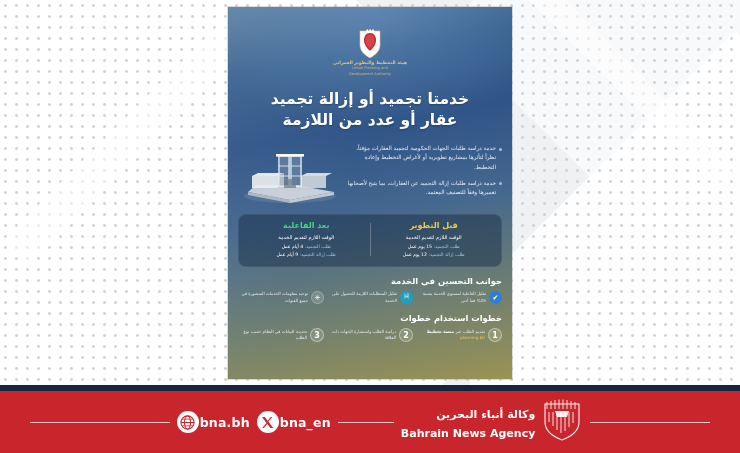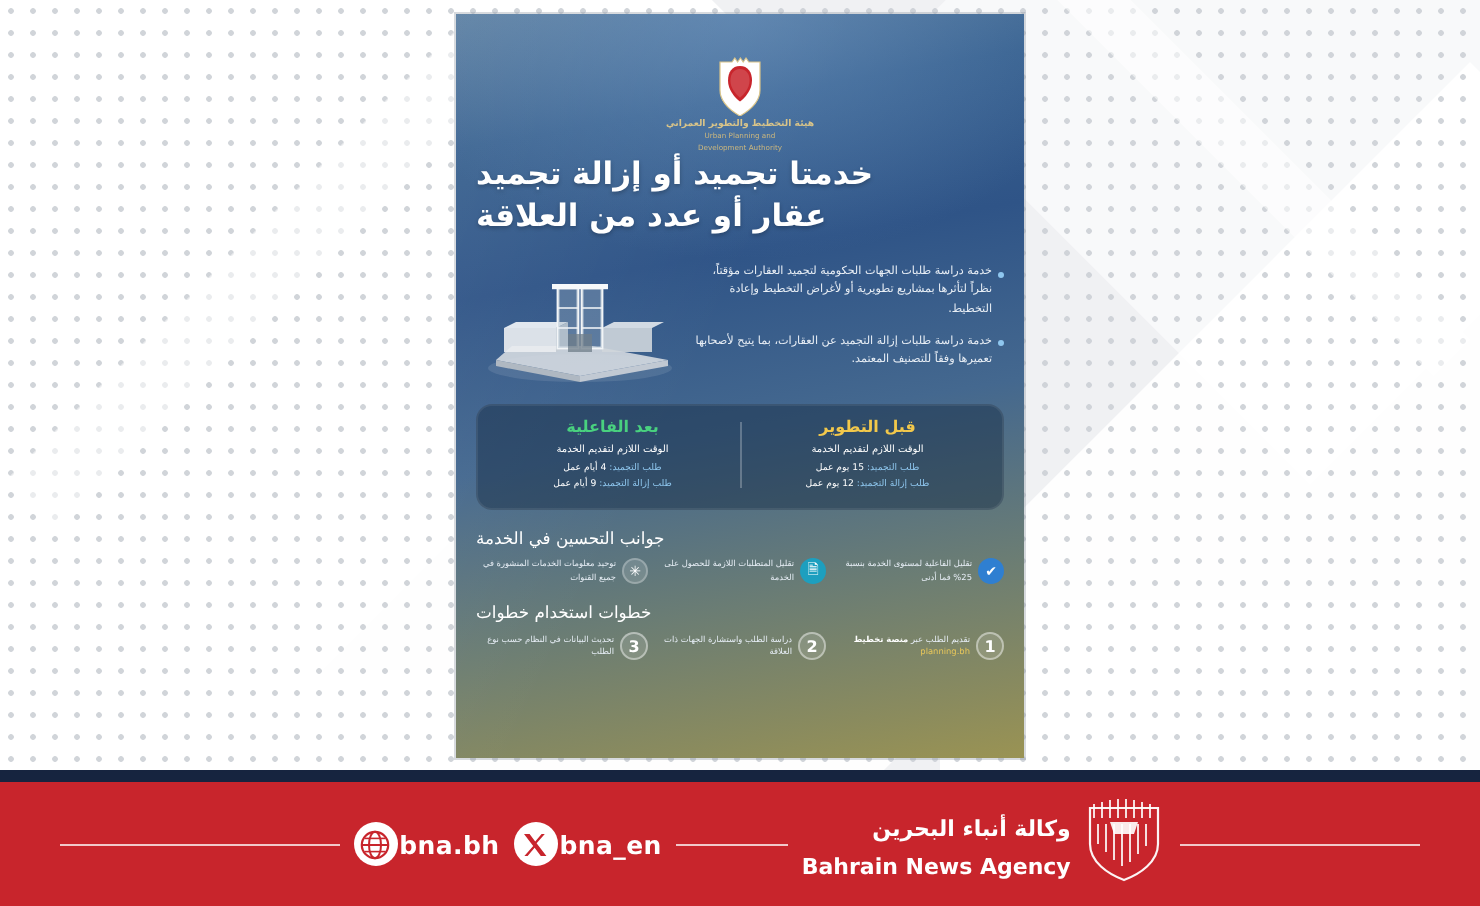--- a/index.html
+++ b/index.html
@@ -46,22 +46,22 @@
 
   
   .logo-wrap{ display:flex; flex-direction:column; align-items:center; margin-top:13px; }
   .shield{ width:26px; height:30px; position:relative; }
   .shield svg{ display:block; }
   .logo-ar{ font-size:4.6px; color:#d9c489; letter-spacing:.2px; margin-top:2px; font-weight:bold; }
   .logo-en{ font-size:3.6px; color:#cdb87e; line-height:1.35; text-align:center; margin-top:1px; }
 
   
   .headline{
-    text-align:left; color:#ffffff; font-weight:bold;
-    font-size:15.5px; line-height:1.38; direction:rtl;
+    text-align:center; color:#ffffff; font-weight:bold;
+    font-size:15.5px; line-height:1.38; margin-top:12px; direction:rtl;
     text-shadow:0 1px 2px rgba(0,0,0,.25);
   }
 
   
   .mid-row{ display:flex; align-items:flex-start; margin-top:11px; gap:4px; }
   .building{ width:104px; height:62px; position:relative; flex:0 0 104px; margin-top:4px; }
   .bullets{ flex:1; direction:rtl; padding-top:2px; }
   .bullet{ display:flex; gap:3px; margin-bottom:7px; }
   .dot{ width:3px; height:3px; border-radius:50%; background:#8fc7ef; margin-top:3.5px; flex:0 0 3px; }
   .bullet-text{ font-size:5.6px; line-height:1.62; color:#e8eef5; text-align:right; }
@@ -77,21 +77,21 @@
   .ba-title{ font-size:8px; font-weight:bold; margin-bottom:4px; }
   .ba-title.before{ color:#f2c84b; }
   .ba-title.after{ color:#49d17f; }
   .ba-sub{ font-size:5px; color:#ffffff; margin-bottom:3px; }
   .ba-line{ font-size:4.6px; line-height:1.6; }
   .ba-line .lbl{ color:#8fc7ef; }
   .ba-line .val{ color:#ffffff; }
 
   
   .sec-title{
-    text-align:left; color:#ffffff; font-weight:normal; font-size:8.4px;
+    text-align:right; color:#ffffff; font-weight:bold; font-size:8.4px;
     margin-top:9px; direction:rtl;
   }
   .chips{ display:flex; direction:rtl; justify-content:space-between; margin-top:5px; gap:3px; }
   .chip{ display:flex; align-items:center; gap:3px; flex:1; }
   .chip-ic{
     width:13px; height:13px; border-radius:50%; flex:0 0 13px;
     display:flex; align-items:center; justify-content:center;
     font-size:7px; color:#ffffff;
   }
   .ic-blue{ background:#2f7fd1; }
@@ -161,21 +161,21 @@
           <path d="M13 6.5 c3.2 0 4.8 2.6 4.8 5.8 0 3.8 -2.8 7 -4.8 8.6 -2 -1.6 -4.8 -4.8 -4.8 -8.6 C8.2 9.1 9.8 6.5 13 6.5 Z" fill="#ffffff" opacity=".15"></path>
         </svg>
       </div>
       <div class="logo-ar">هيئة التخطيط والتطوير العمراني</div>
       <div class="logo-en">Urban Planning and</div>
       <div class="logo-en">Development Authority</div>
     </div>
 
     <div class="headline">
       <div>خدمتا تجميد أو إزالة تجميد</div>
-      <div>عقار أو عدد من العلاقة</div>
+      <div>عقار أو عدد من اللازمة</div>
     </div>
 
     <div class="mid-row">
       <div class="building">
         <svg width="104" height="62" viewBox="0 0 104 62">
           <ellipse cx="52" cy="50" rx="46" ry="7" fill="#ffffff" opacity=".10"></ellipse>
           <polygon points="10,46 52,54 96,46 58,39 18,39" fill="#d8dde2" opacity=".88"></polygon>
           <polygon points="10,46 52,54 52,57 10,49" fill="#b9c0c7" opacity=".9"></polygon>
           <polygon points="96,46 52,54 52,57 96,49" fill="#cdd3d9" opacity=".9"></polygon>
           <rect x="14" y="30" width="26" height="12" fill="#e9edf0" opacity=".92"></rect>

